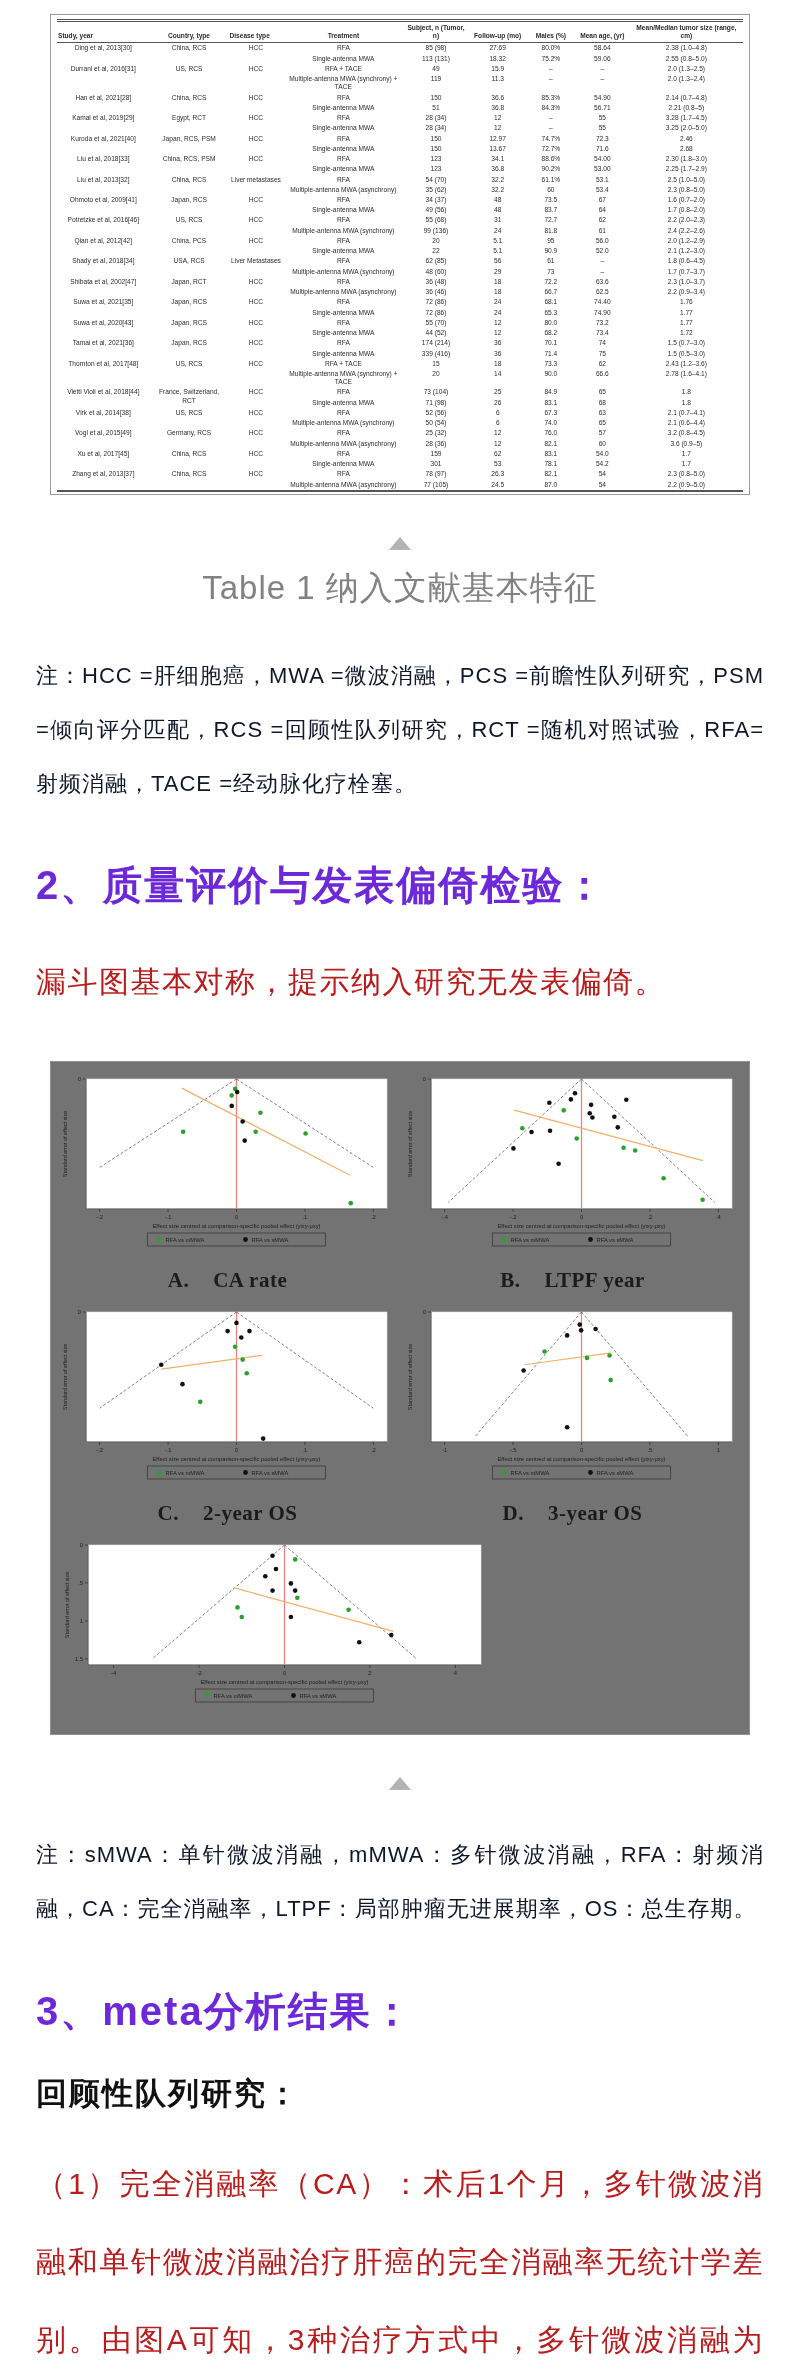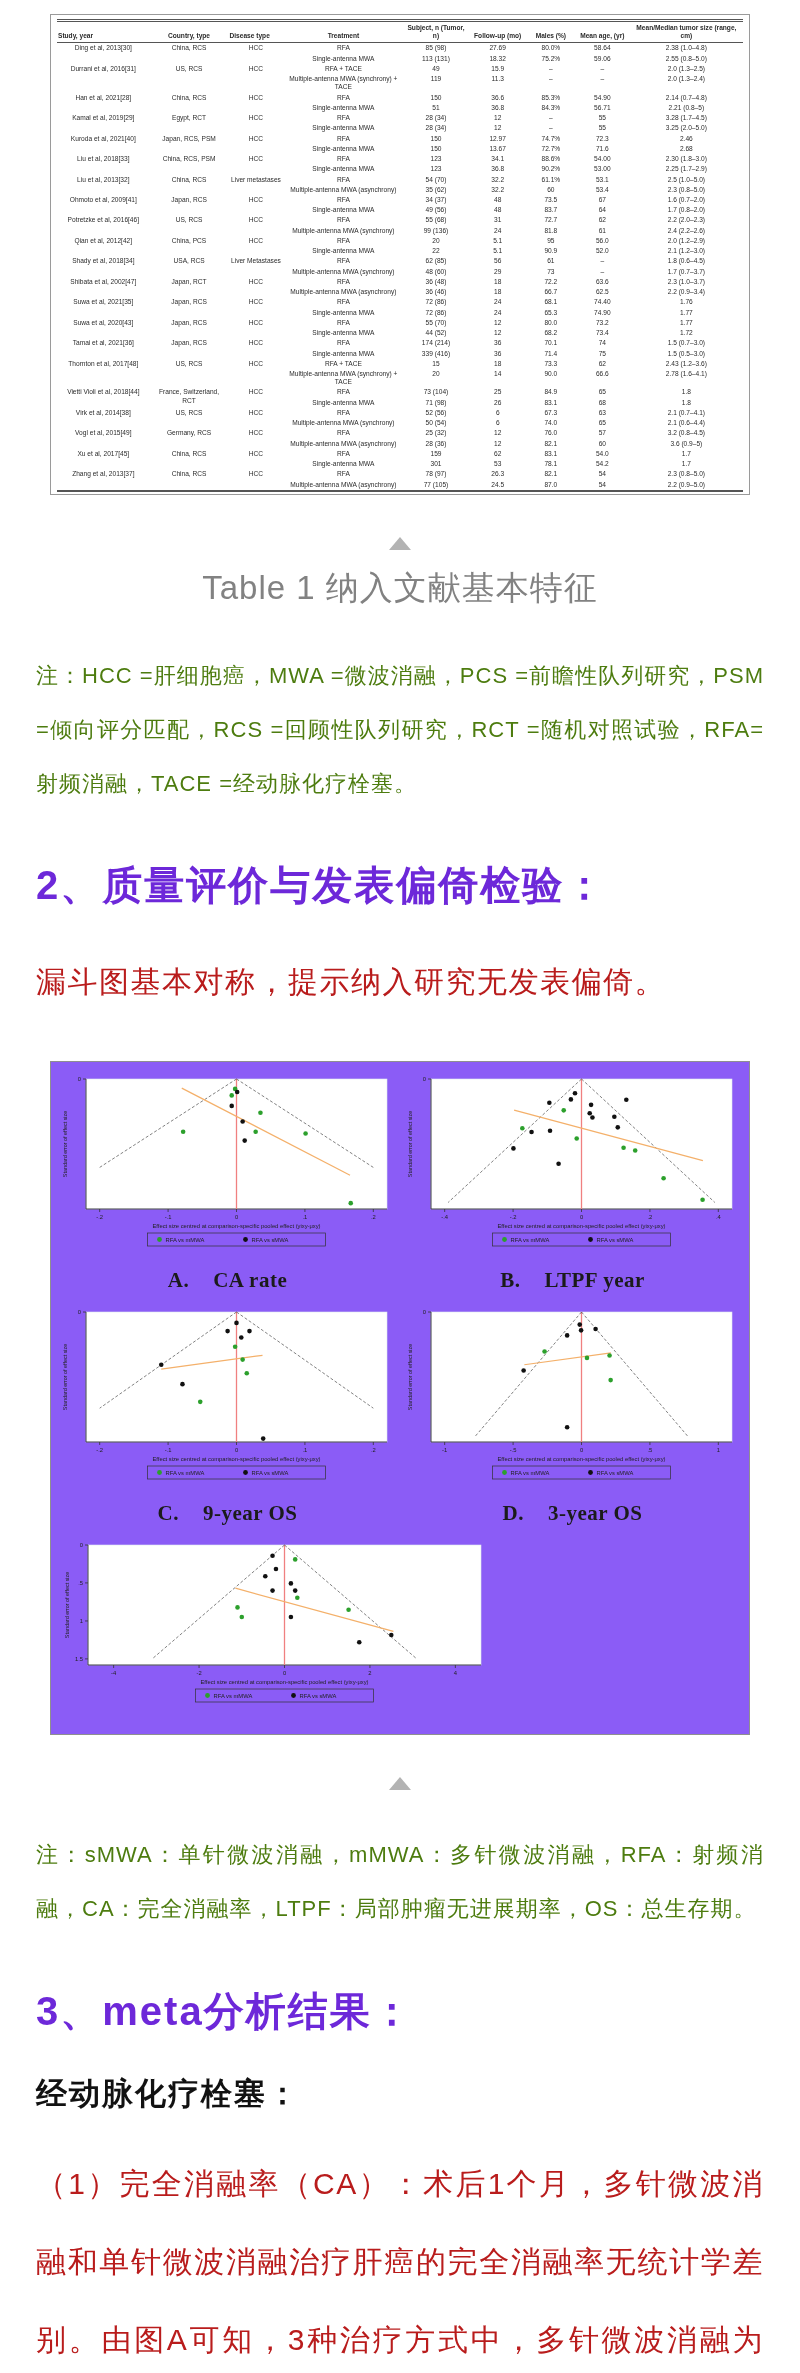--- a/index.html
+++ b/index.html
@@ -44,21 +44,21 @@
     border-left:11px solid transparent;
     border-right:11px solid transparent;
     border-bottom:13px solid #b3b3b3;
   }
   .caption {
     font-size:33px; color:#828282; letter-spacing:1px; font-weight:400;
   }
 
   
   .note {
-    margin-top:38px; font-size:22px; color:#4d7c0f;
+    margin-top:38px; font-size:22px; color:#0f172a;
     line-height:2.45; letter-spacing:1px; text-align:justify;
   }
 
   
   .sec-heading {
     margin-top:48px; font-size:40px; font-weight:700;
     color:#6d28d9; letter-spacing:2px;
   }
   .body-text {
     margin-top:30px; font-size:30px; color:#b91c1c;
@@ -66,21 +66,21 @@
   }
   .sub-heading {
     margin-top:34px; font-size:31px; font-weight:700; color:#111;
     letter-spacing:2px;
   }
 
   
   .figure-wrap {
     margin:40px 14px 0 14px;
     border:1px solid #8f8f8f;
-    padding:8px 4px 12px 4px; background:#8b5cf6;
+    padding:8px 4px 12px 4px; background:#737373;
   }
   .plots-grid { display:grid; grid-template-columns:1fr 1fr; row-gap:2px; }
   .plot-cell { display:flex; flex-direction:column; align-items:center; }
   .plot-cell.wide { grid-column:1 / span 2; align-items:flex-start; padding-left:6px; }
   .plot-label {
     font-family:"Liberation Serif","DejaVu Serif",serif;
     font-size:21px; font-weight:700; color:#1b1b1b; margin:2px 0 8px 0;
     letter-spacing:0.5px;
   }
   .plot-label .outcome { margin-left:24px; }
@@ -670,21 +670,21 @@
               <text x="177.5" y="158" text-anchor="middle" font-size="5.8" fill="#222">Effect size centred at comparison-specific pooled effect (yixy-μxy)</text>
               <text x="8" y="74" text-anchor="middle" font-size="5.4" fill="#222" transform="rotate(-90 8 74)">Standard error of effect size</text>
               <rect x="88.5" y="163" width="178" height="13" fill="none" stroke="#333" stroke-width="0.7"></rect>
               <circle cx="100.5" cy="169.5" r="2.4" fill="#2ca02c"></circle>
               <text x="106.5" y="171.5" font-size="5.8" fill="#222">RFA vs mMWA</text>
               <circle cx="186.5" cy="169.5" r="2.4" fill="#111111"></circle>
               <text x="192.5" y="171.5" font-size="5.8" fill="#222">RFA vs sMWA</text>
             </svg>
           </div>
         <div class="plot-label">
-          <span>C.</span><span class="outcome">9-year OS</span>
+          <span>C.</span><span class="outcome">2-year OS</span>
         </div>
       </div>
       <div class="plot-cell">
         <div class="plot-host">
             <svg viewBox="0 0 338 196" width="338" height="196">
               <rect x="27" y="9" width="301" height="130" fill="#ffffff" stroke="#dde6ee" stroke-width="0.6"></rect>
               <line x1="27" y1="9" x2="27" y2="139" stroke="#333333" stroke-width="0.9"></line>
               <line x1="27" y1="139" x2="328" y2="139" stroke="#333333" stroke-width="0.9"></line>
               <line x1="177.5" y1="9" x2="177.5" y2="139" stroke="#f08080" stroke-width="1.3"></line>
               <line x1="177.5" y1="9" x2="70.78181818181818" y2="133.8" stroke="#4a4a4a" stroke-width="0.7" stroke-dasharray="3 2"></line>
@@ -780,16 +780,16 @@
     </div>
   </section>
 
   <div class="cap-block">
     <div class="tri"></div>
   </div>
 
   <p class="note">注：sMWA：单针微波消融，mMWA：多针微波消融，RFA：射频消融，CA：完全消融率，LTPF：局部肿瘤无进展期率，OS：总生存期。</p>
 
   <h2 class="sec-heading">3、meta分析结果：</h2>
-  <p class="sub-heading">经动脉化疗栓塞：</p>
+  <p class="sub-heading">回顾性队列研究：</p>
   <p class="body-text">（1）完全消融率（CA）：术后1个月，多针微波消融和单针微波消融治疗肝癌的完全消融率无统计学差别。由图A可知，3种治疗方式中，多针微波消融为肝癌完全消融的最佳治疗组（排序概率mMMA=93.565%）（详见Table2 A和Figure 3 A）。</p>
 
 </div>
 
 </body></html>

